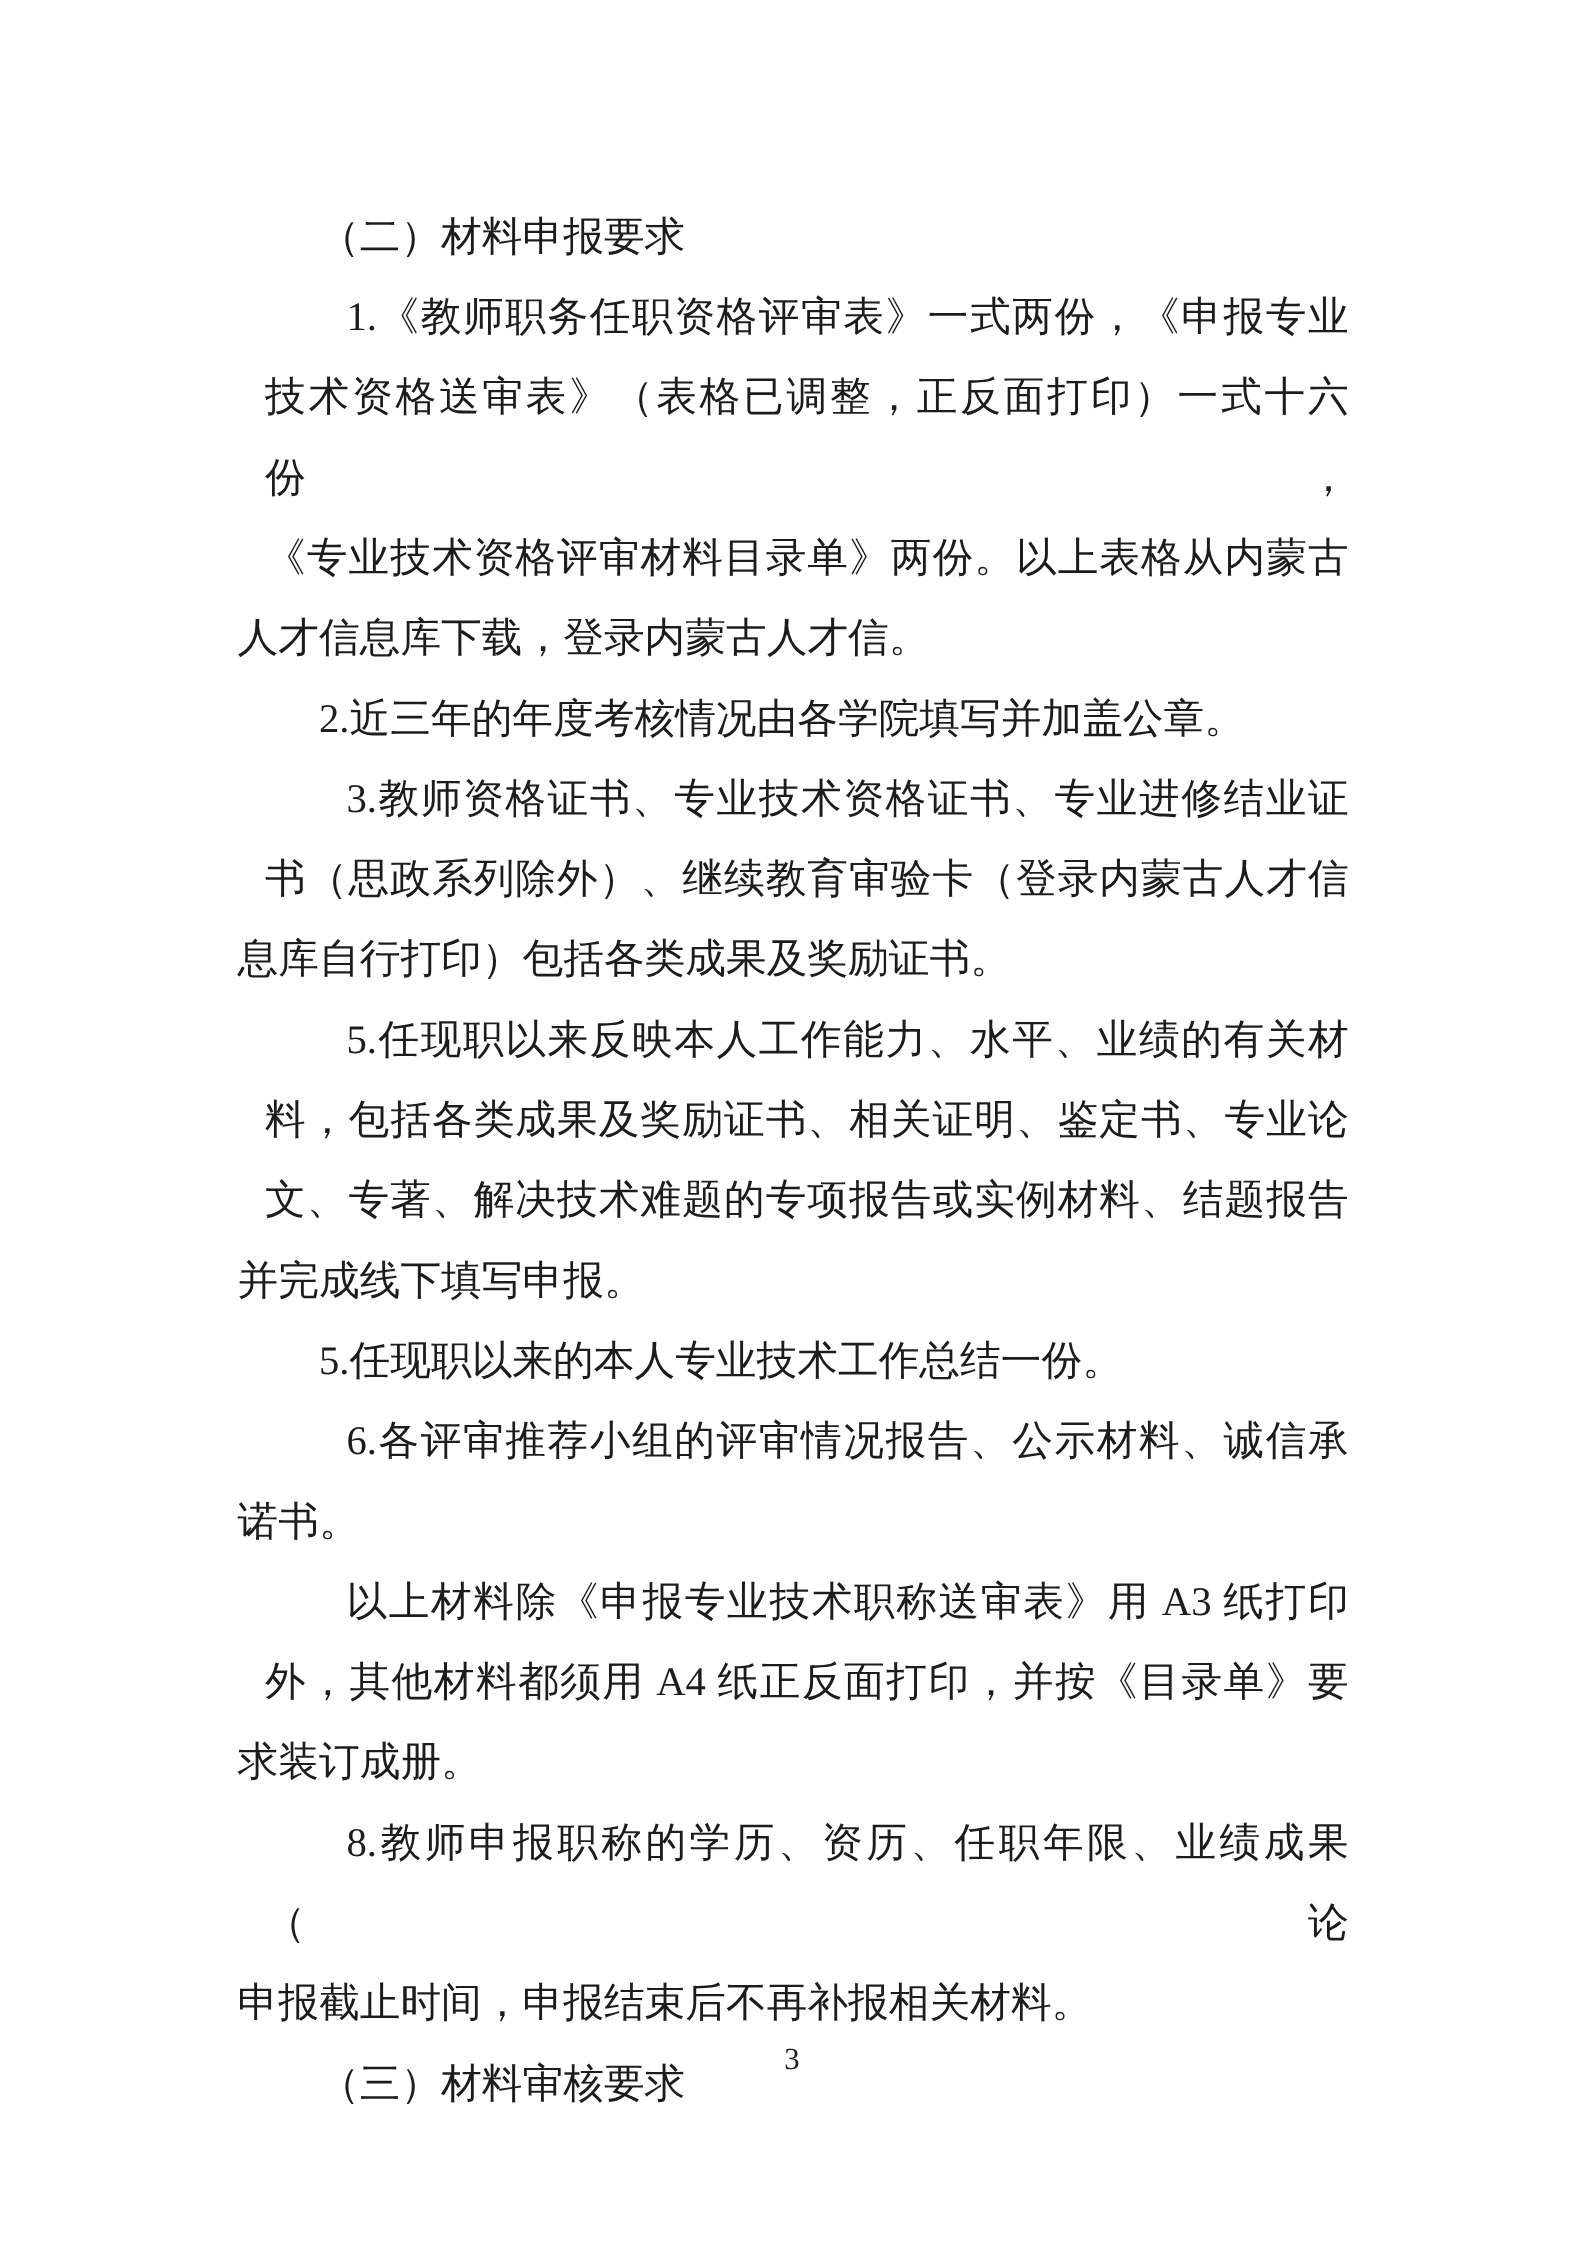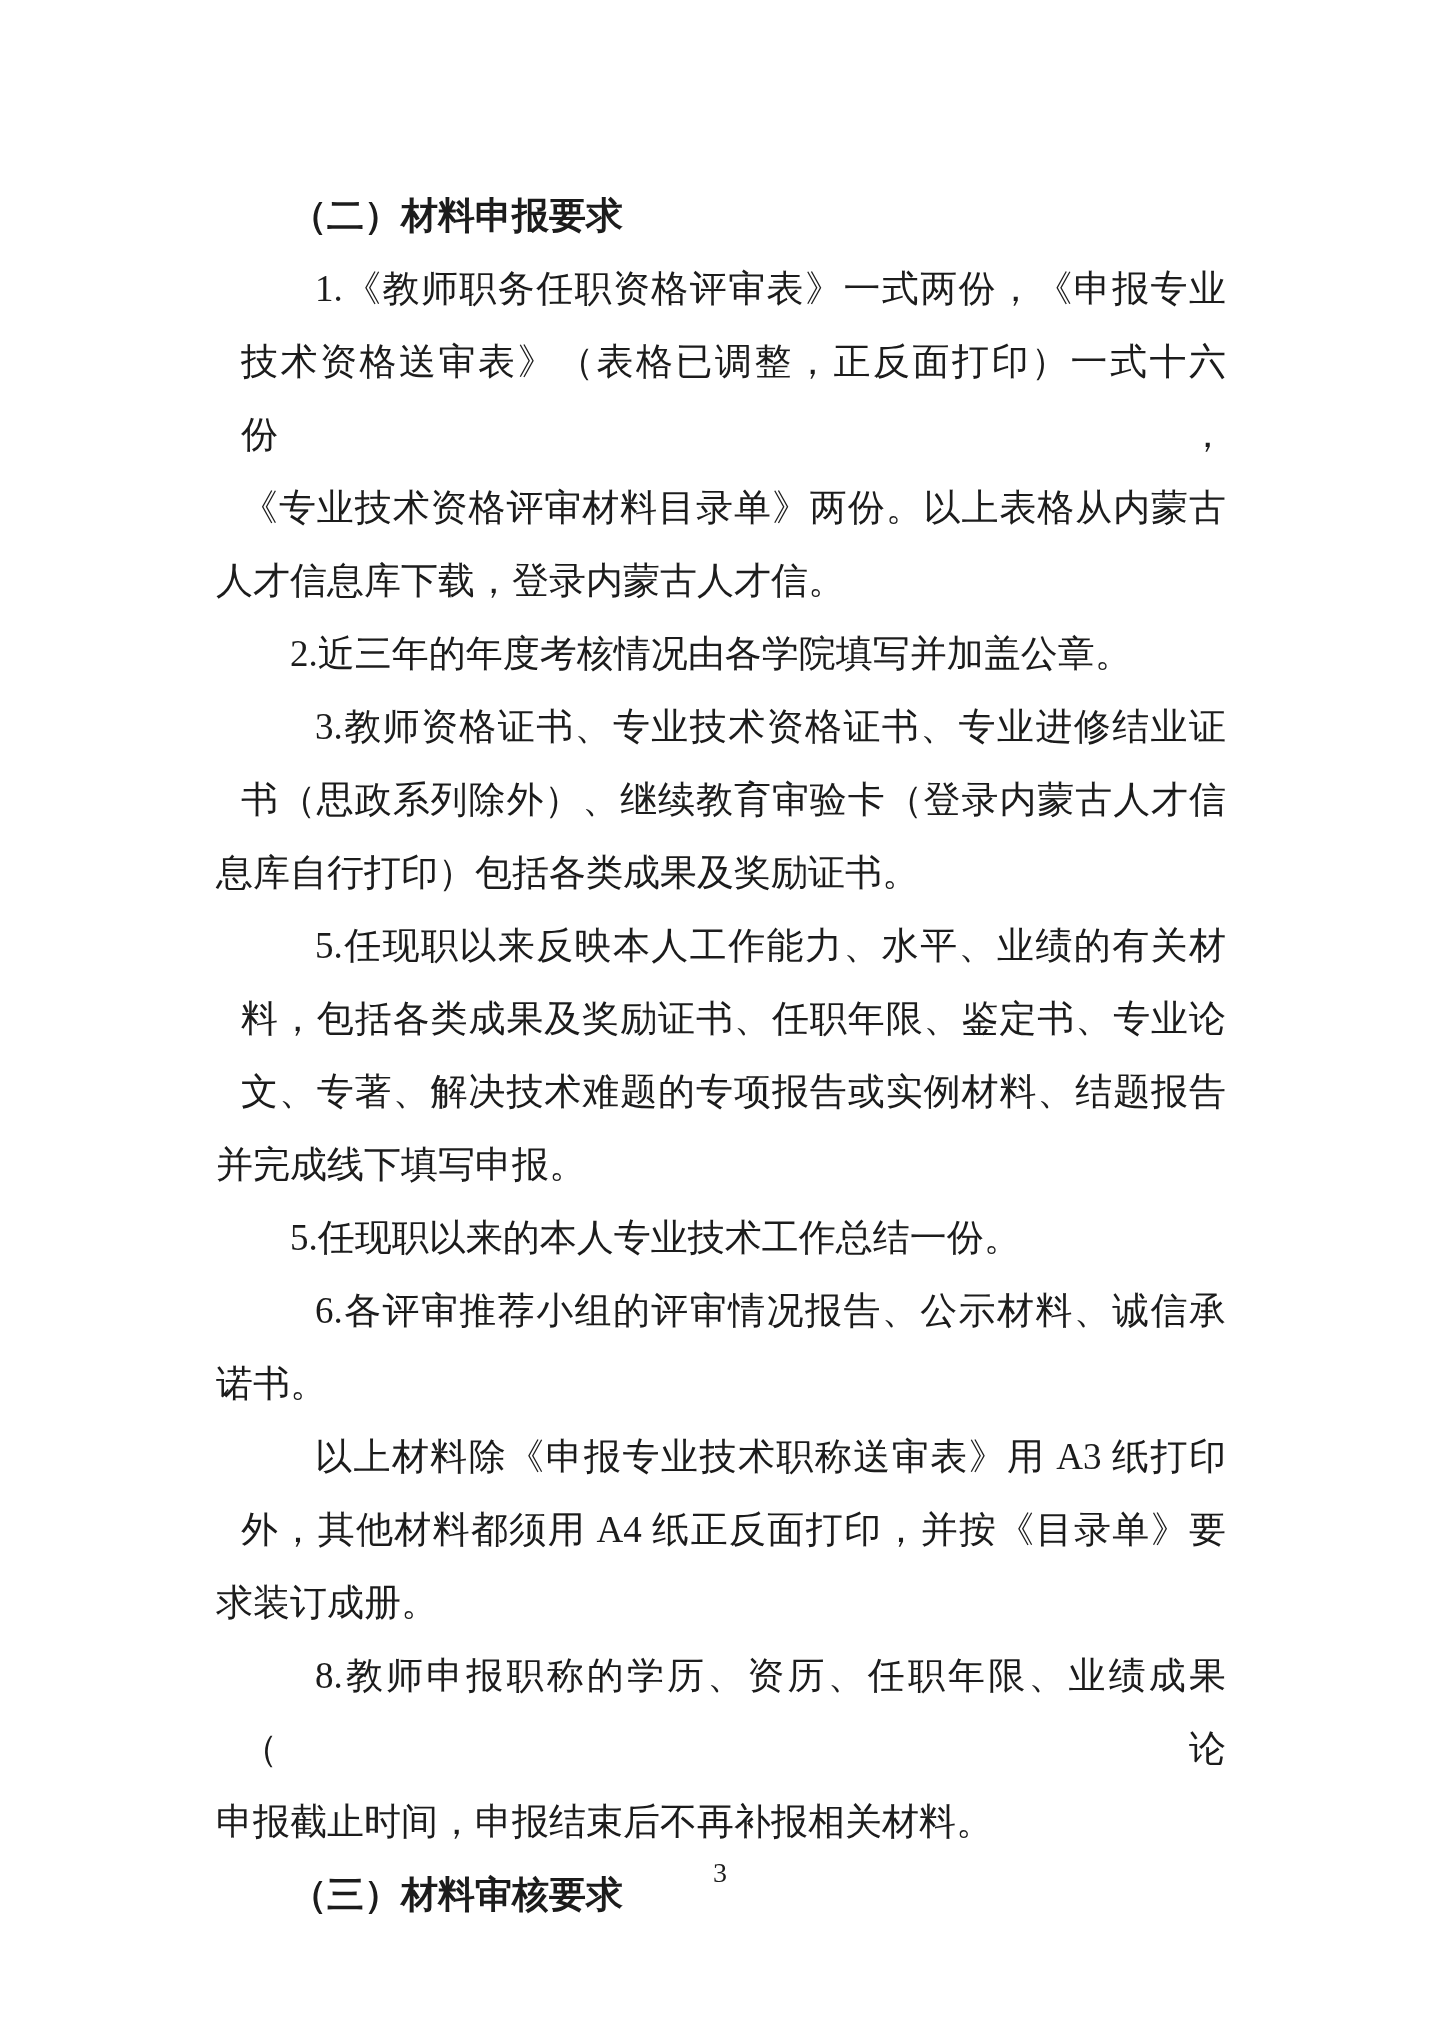--- a/index.html
+++ b/index.html
@@ -30,21 +30,21 @@
   }
   .line.justify {
     text-align: justify;
     text-align-last: justify;
     margin-left: 25px;
   }
   .line.indent {
     text-indent: 2em;
   }
   .line.bold {
-    font-weight: bold;
+    font-weight: normal;
   }
   .footer {
     position: absolute;
     top: 1850px;
     left: 0;
     width: 100%;
     text-align: center;
     font-size: 28px;
     line-height: 46px;
     color: #1c1c1c;
@@ -58,21 +58,21 @@
       <div class="line bold indent">（二）材料申报要求</div>
       <div class="line indent justify">1.《教师职务任职资格评审表》一式两份，《申报专业</div>
       <div class="line justify">技术资格送审表》（表格已调整，正反面打印）一式十六份，</div>
       <div class="line justify">《专业技术资格评审材料目录单》两份。以上表格从内蒙古</div>
       <div class="line">人才信息库下载，登录内蒙古人才信。</div>
       <div class="line indent">2.近三年的年度考核情况由各学院填写并加盖公章。</div>
       <div class="line indent justify">3.教师资格证书、专业技术资格证书、专业进修结业证</div>
       <div class="line justify">书（思政系列除外）、继续教育审验卡（登录内蒙古人才信</div>
       <div class="line">息库自行打印）包括各类成果及奖励证书。</div>
       <div class="line indent justify">5.任现职以来反映本人工作能力、水平、业绩的有关材</div>
-      <div class="line justify">料，包括各类成果及奖励证书、任职年限、鉴定书、专业论</div>
+      <div class="line justify">料，包括各类成果及奖励证书、相关证明、鉴定书、专业论</div>
       <div class="line justify">文、专著、解决技术难题的专项报告或实例材料、结题报告</div>
       <div class="line">并完成线下填写申报。</div>
       <div class="line indent">5.任现职以来的本人专业技术工作总结一份。</div>
       <div class="line indent justify">6.各评审推荐小组的评审情况报告、公示材料、诚信承</div>
       <div class="line">诺书。</div>
       <div class="line indent justify">以上材料除《申报专业技术职称送审表》用 A3 纸打印</div>
       <div class="line justify">外，其他材料都须用 A4 纸正反面打印，并按《目录单》要</div>
       <div class="line">求装订成册。</div>
       <div class="line indent justify">8.教师申报职称的学历、资历、任职年限、业绩成果（论</div>
       <div class="line">申报截止时间，申报结束后不再补报相关材料。</div>

